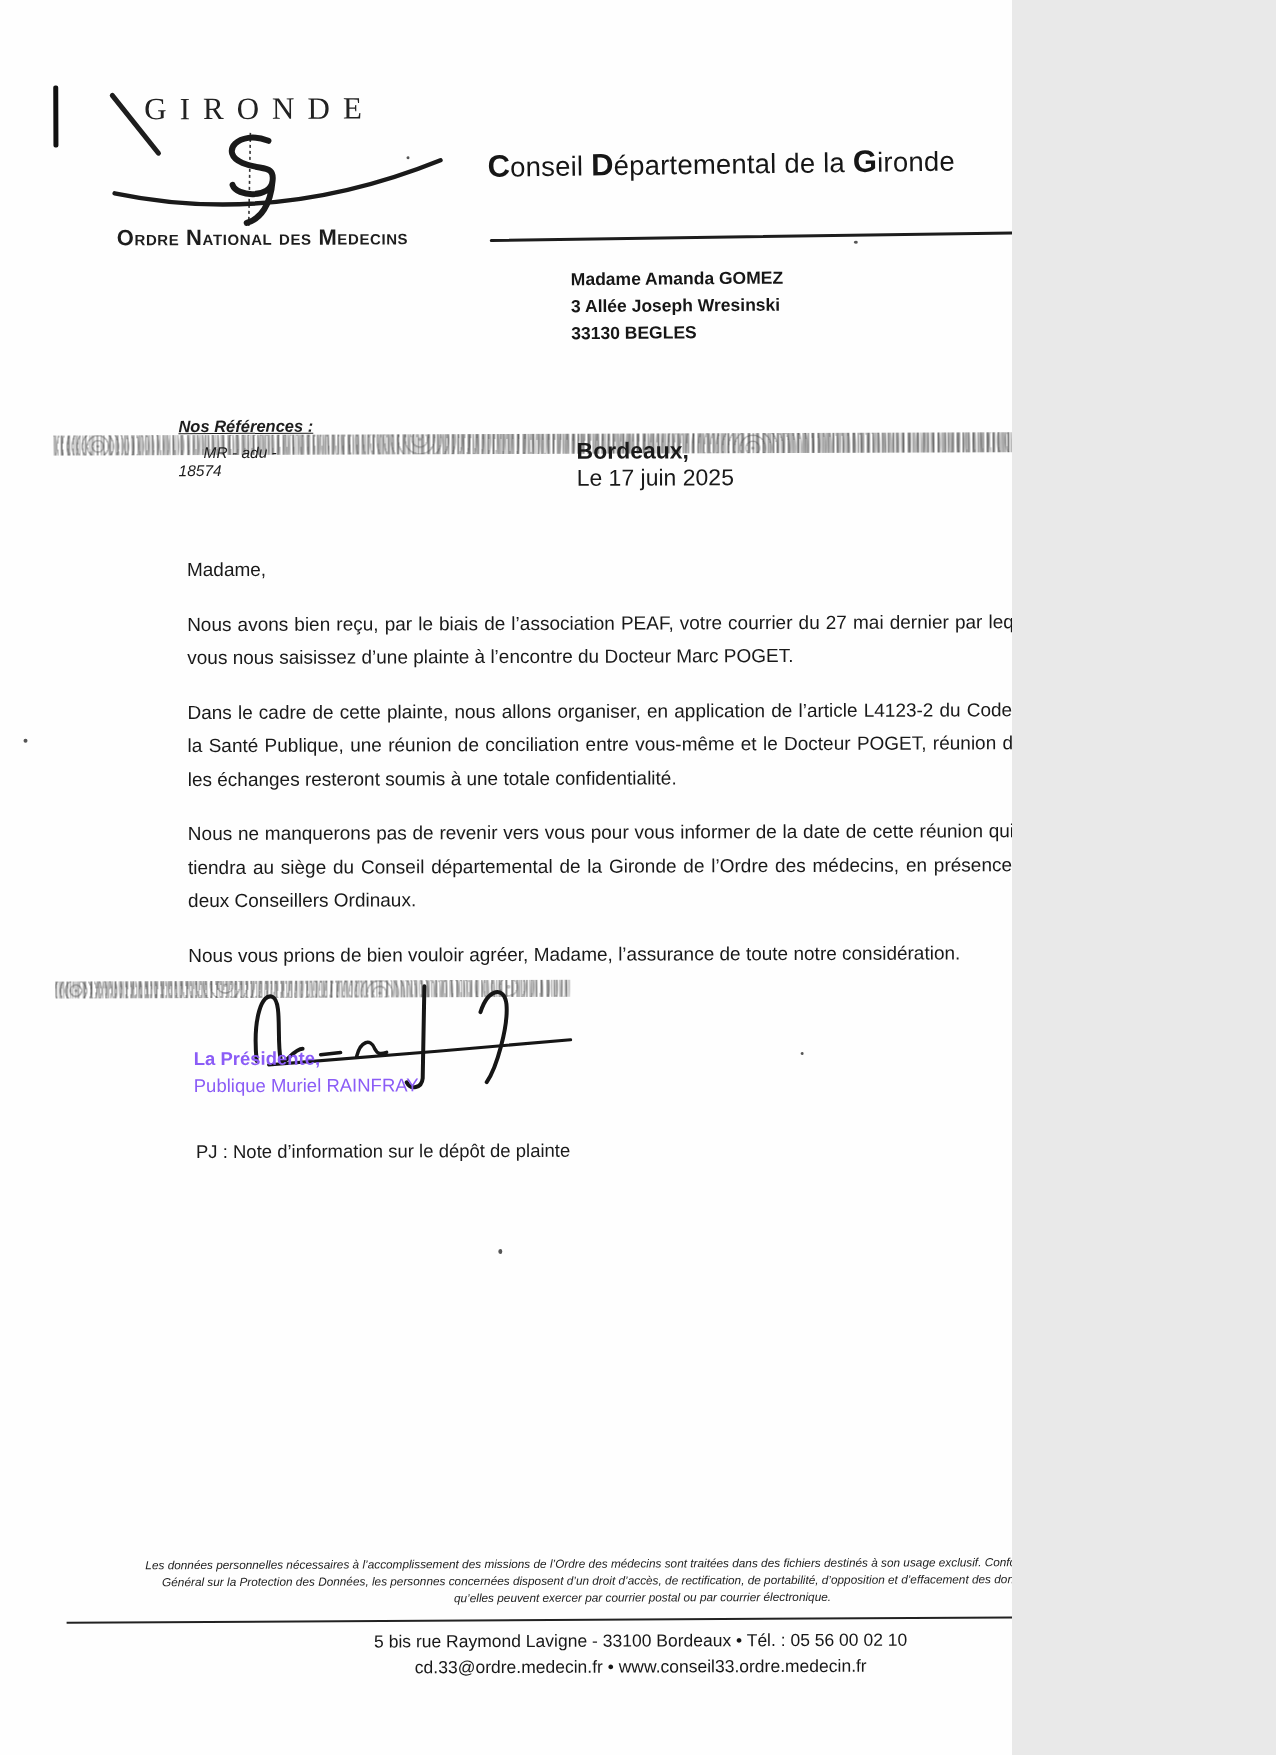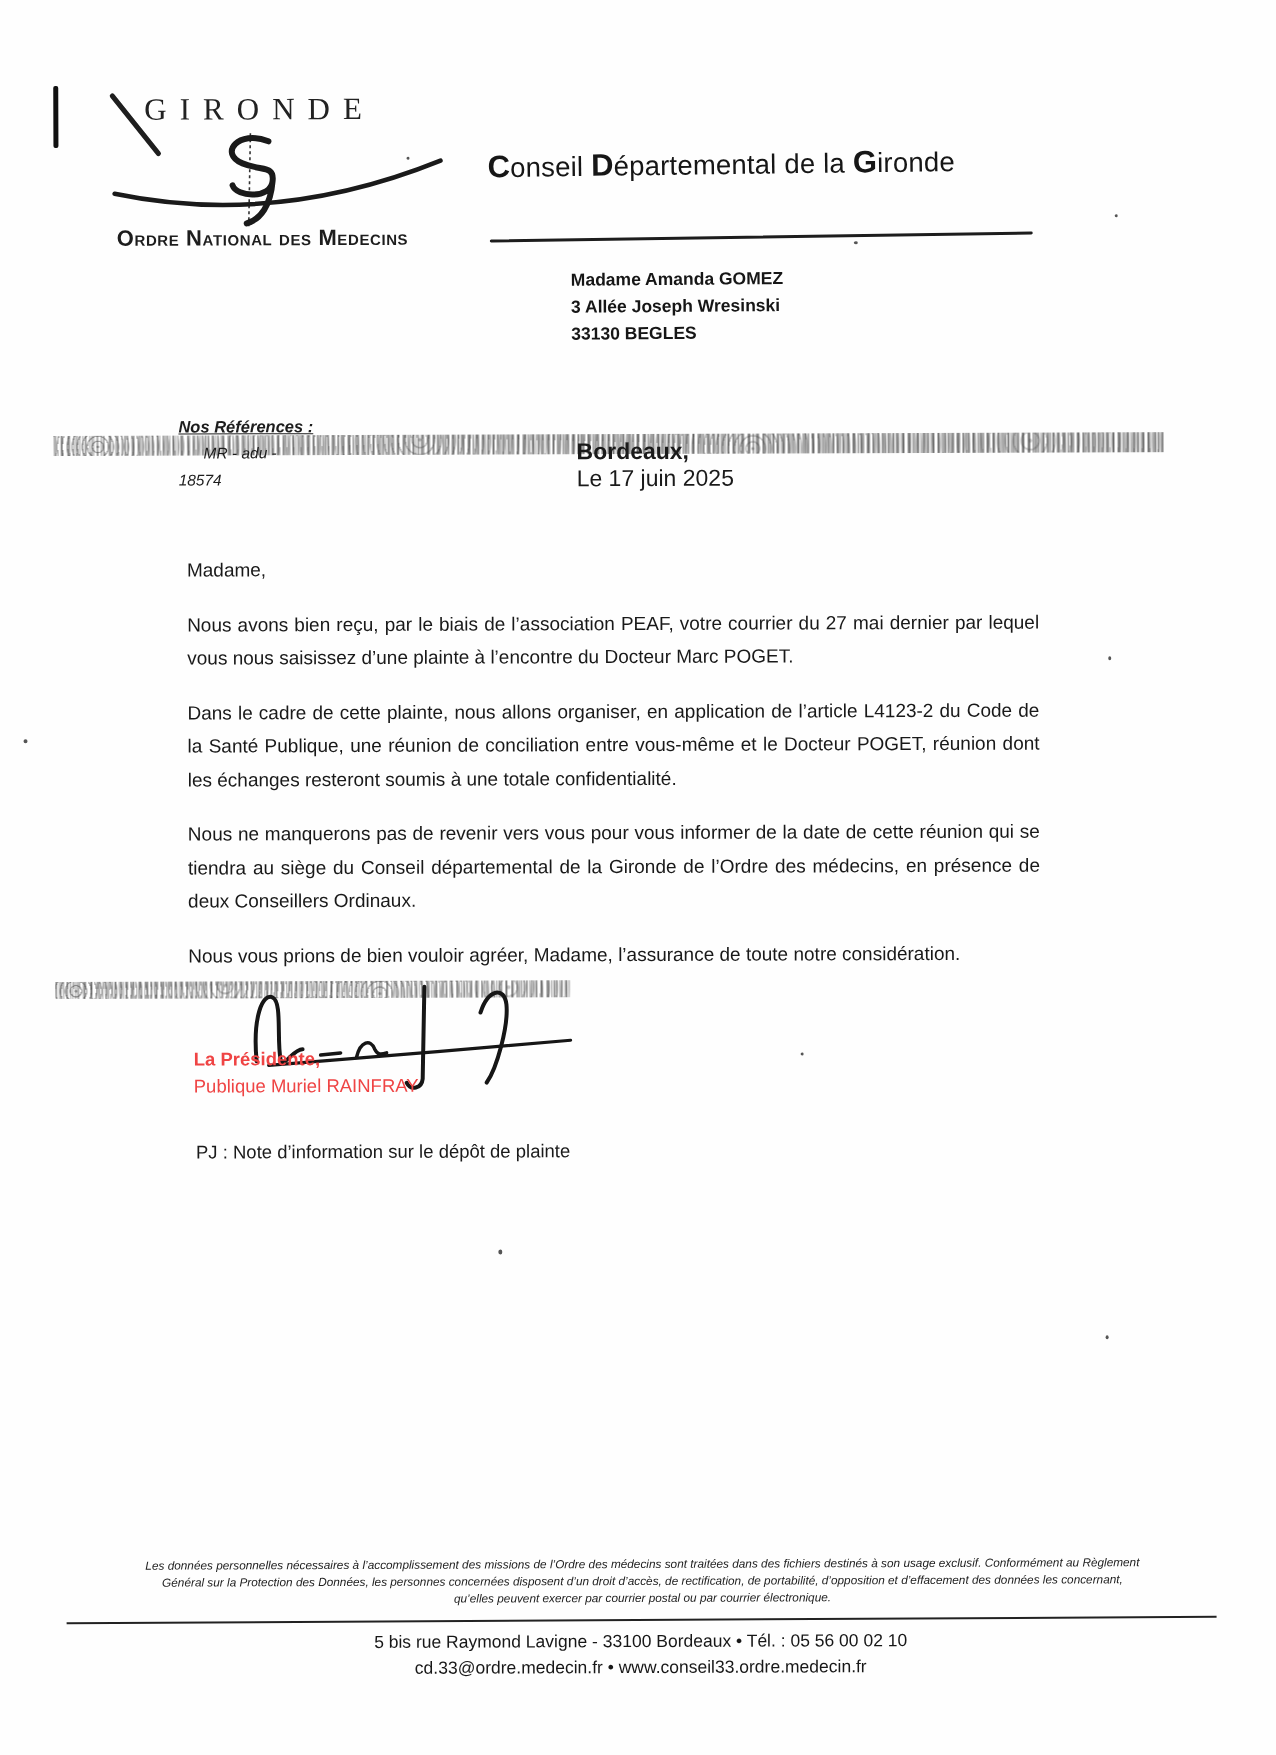--- a/index.html
+++ b/index.html
@@ -1,21 +1,21 @@
 <!DOCTYPE html>
 <html><head>
 <meta charset="utf-8">
 <style>
   html,body{margin:0;padding:0;}
   body{
     width:1276px;height:1755px;background:#e9e9e9;
     font-family:"Liberation Sans", sans-serif;
   }
   .page{
-    position:relative;width:1276px;height:1755px;background:#fefefe;
+    position:relative;width:1012px;height:1755px;background:#fefefe;
     overflow:hidden;color:#1b1b1b;
   }
   .sheet{position:absolute;inset:0;transform:rotate(-0.2deg);}
   
   .bar-artifact{position:absolute;left:56px;top:84px;width:5px;height:62px;background:#111;border-radius:2px;}
   .speck{position:absolute;border-radius:50%;background:#555;}
   .smudge{
     position:absolute;opacity:.85;filter:blur(.3px);
     background:
       repeating-radial-gradient(circle at 4% 55%, rgba(35,35,35,.50) 0 1px, transparent 1.6px 5px),
@@ -48,34 +48,34 @@
   }
   
   .recipient{
     position:absolute;left:573px;top:266px;font-weight:700;font-size:17.5px;
     line-height:27px;color:#161616;transform:rotate(-0.25deg);
   }
   
   .refs{position:absolute;left:180px;top:416px;font-size:15.5px;color:#1d1d1d;font-style:italic;}
   .refs .lbl{font-weight:700;text-decoration:underline;font-size:16.5px;}
   .refs .l1{margin-top:8px;margin-left:25px;}
-  .refs .l2{margin-top:9px;}
+  .refs .l2{}
   .dateline{position:absolute;left:578px;top:438px;font-size:23px;line-height:27px;color:#1a1a1a;font-weight:600;}
   .dateline .dt{font-weight:400;text-align:right;}
   
   .letter-body{
     position:absolute;left:188px;top:552px;width:852px;
     font-size:19px;line-height:33.5px;color:#191919;text-align:justify;
   }
   .letter-body p{margin:0 0 0 0;}
   .letter-body .salut{margin-bottom:20px;text-align:left;}
   .letter-body p + p{margin-top:21px;}
   
   .sig-svg{position:absolute;left:228px;top:982px;}
-  .signer{position:absolute;left:193px;top:1044px;font-size:18.5px;line-height:27px;color:#ef4444;}
+  .signer{position:absolute;left:193px;top:1044px;font-size:18.5px;line-height:27px;color:#8b5cf6;}
   .signer .role{font-weight:700;}
   .pj{position:absolute;left:195px;top:1140px;font-size:18.5px;color:#1a1a1a;}
   
   .disclaimer{
     position:absolute;left:140px;top:1556px;width:1000px;text-align:center;
     font-style:italic;font-size:11.8px;line-height:17px;color:#222;font-weight:500;
   }
   .footer-rule{position:absolute;left:64px;top:1619px;width:1150px;height:2px;background:#222;transform:rotate(-0.12deg);}
   .contact{
     position:absolute;left:0;top:1628px;width:1276px;text-align:center;

